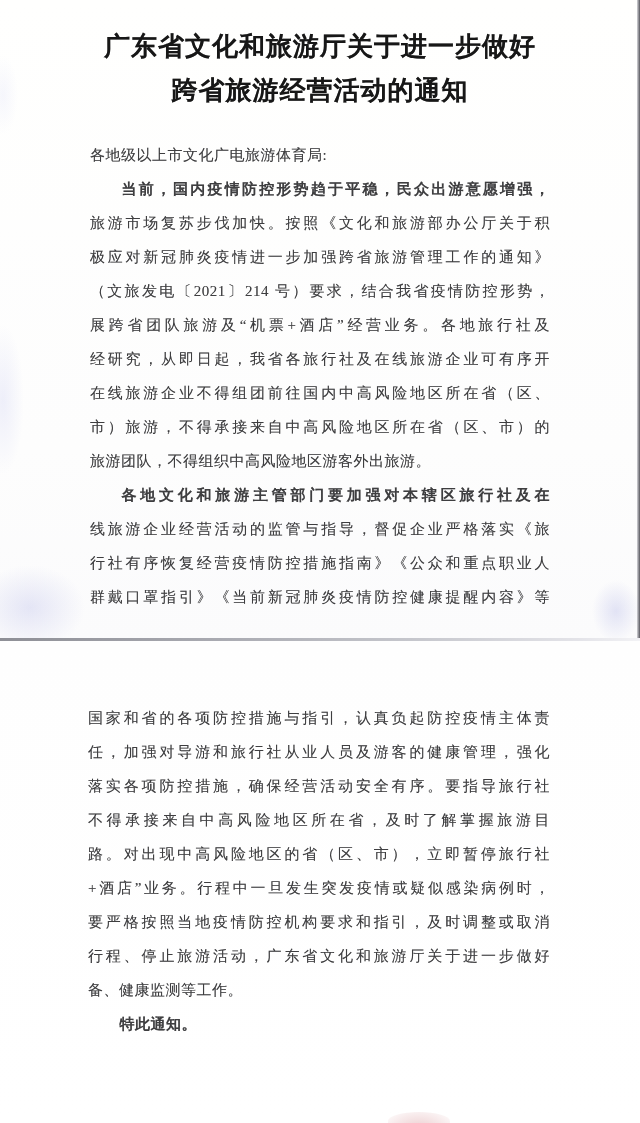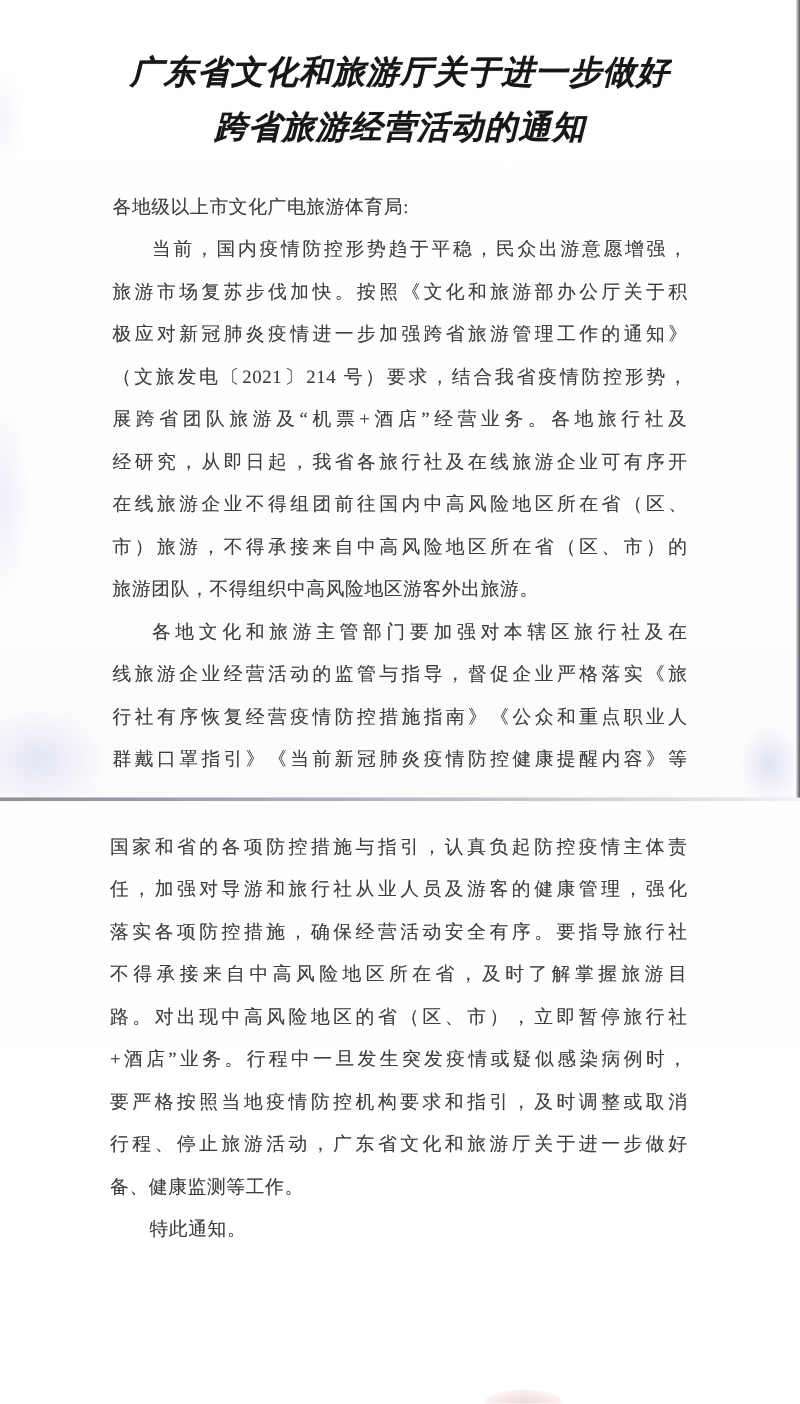--- a/index.html
+++ b/index.html
@@ -32,45 +32,45 @@
     filter: blur(0.4px);
   }
   
   .page2 {
     position: absolute;
     top: 641px; left: 0;
     width: 640px; height: 482px;
     background: linear-gradient(180deg, #fefefe 0%, #ffffff 100%);
   }
   
-  .title-block { padding-top: 36px; font-style: italic; }
+  .title-block { padding-top: 25px; }
   .title-line {
     text-align: center;
     font-size: 26px;
     font-weight: bold;
     line-height: 44px;
     color: #171717;
     letter-spacing: 1px;
     text-shadow: 0 0 0.6px rgba(0,0,0,0.55);
   }
   
   .body-block { padding: 25px 90px 0 90px; }
-  .body-block2 { padding: 20px 90px 0 88px; }
+  .body-block2 { padding: 20px 90px 0 88px; margin-top: 40px; }
   .line {
     height: 34px;
     line-height: 34px;
     font-size: 15px;
     color: #3e3e40;
     letter-spacing: 0.5px;
     white-space: nowrap;
     overflow: visible;
     text-shadow: 0 0 0.5px rgba(40,40,40,0.35);
   }
   .j { white-space: normal; text-align: justify; text-align-last: justify; }
-  .ind { text-indent: 2.1em; }
+  .ind { text-indent: 2.1em; font-weight: bold; }
   
   .smudge { position: absolute; pointer-events: none; }
   .smudge-left-mid {
     left: -18px; top: 325px; width: 42px; height: 150px;
     background: radial-gradient(closest-side, rgba(176,180,235,0.20), rgba(176,180,235,0));
   }
   .smudge-bottom-left {
     left: -25px; top: 565px; width: 110px; height: 85px;
     background: radial-gradient(closest-side, rgba(168,172,228,0.28), rgba(168,172,228,0));
   }

